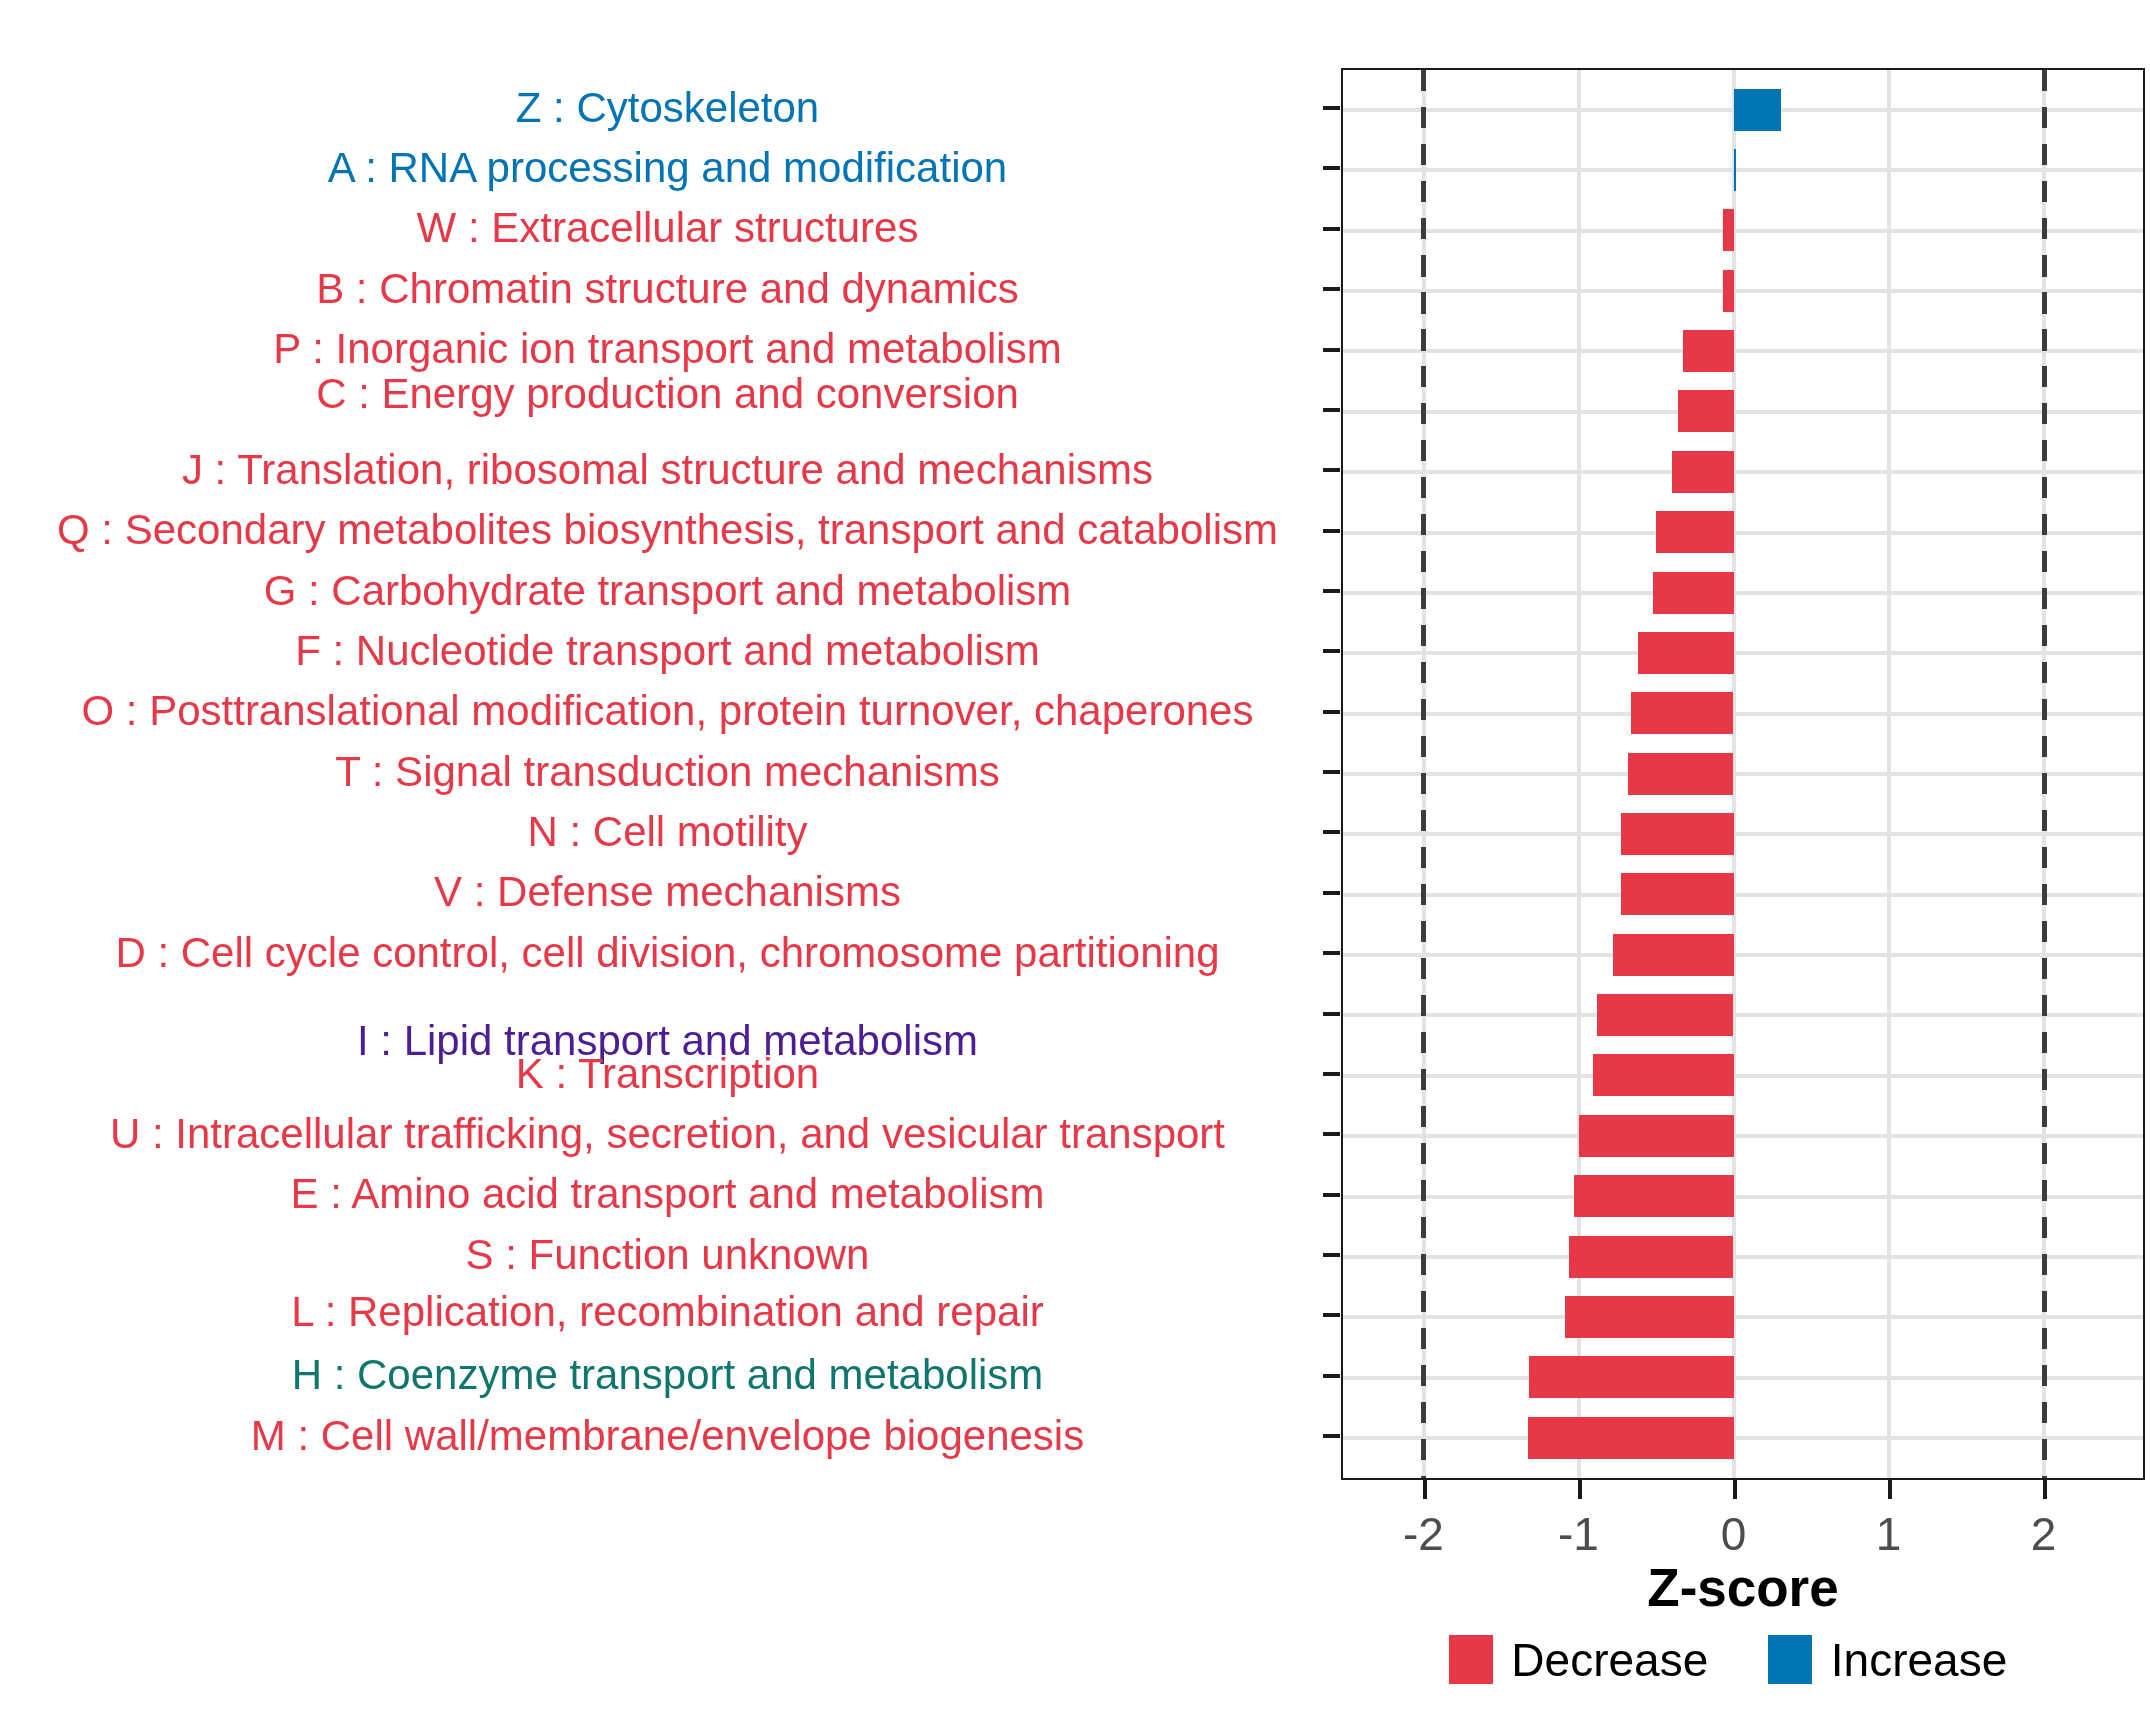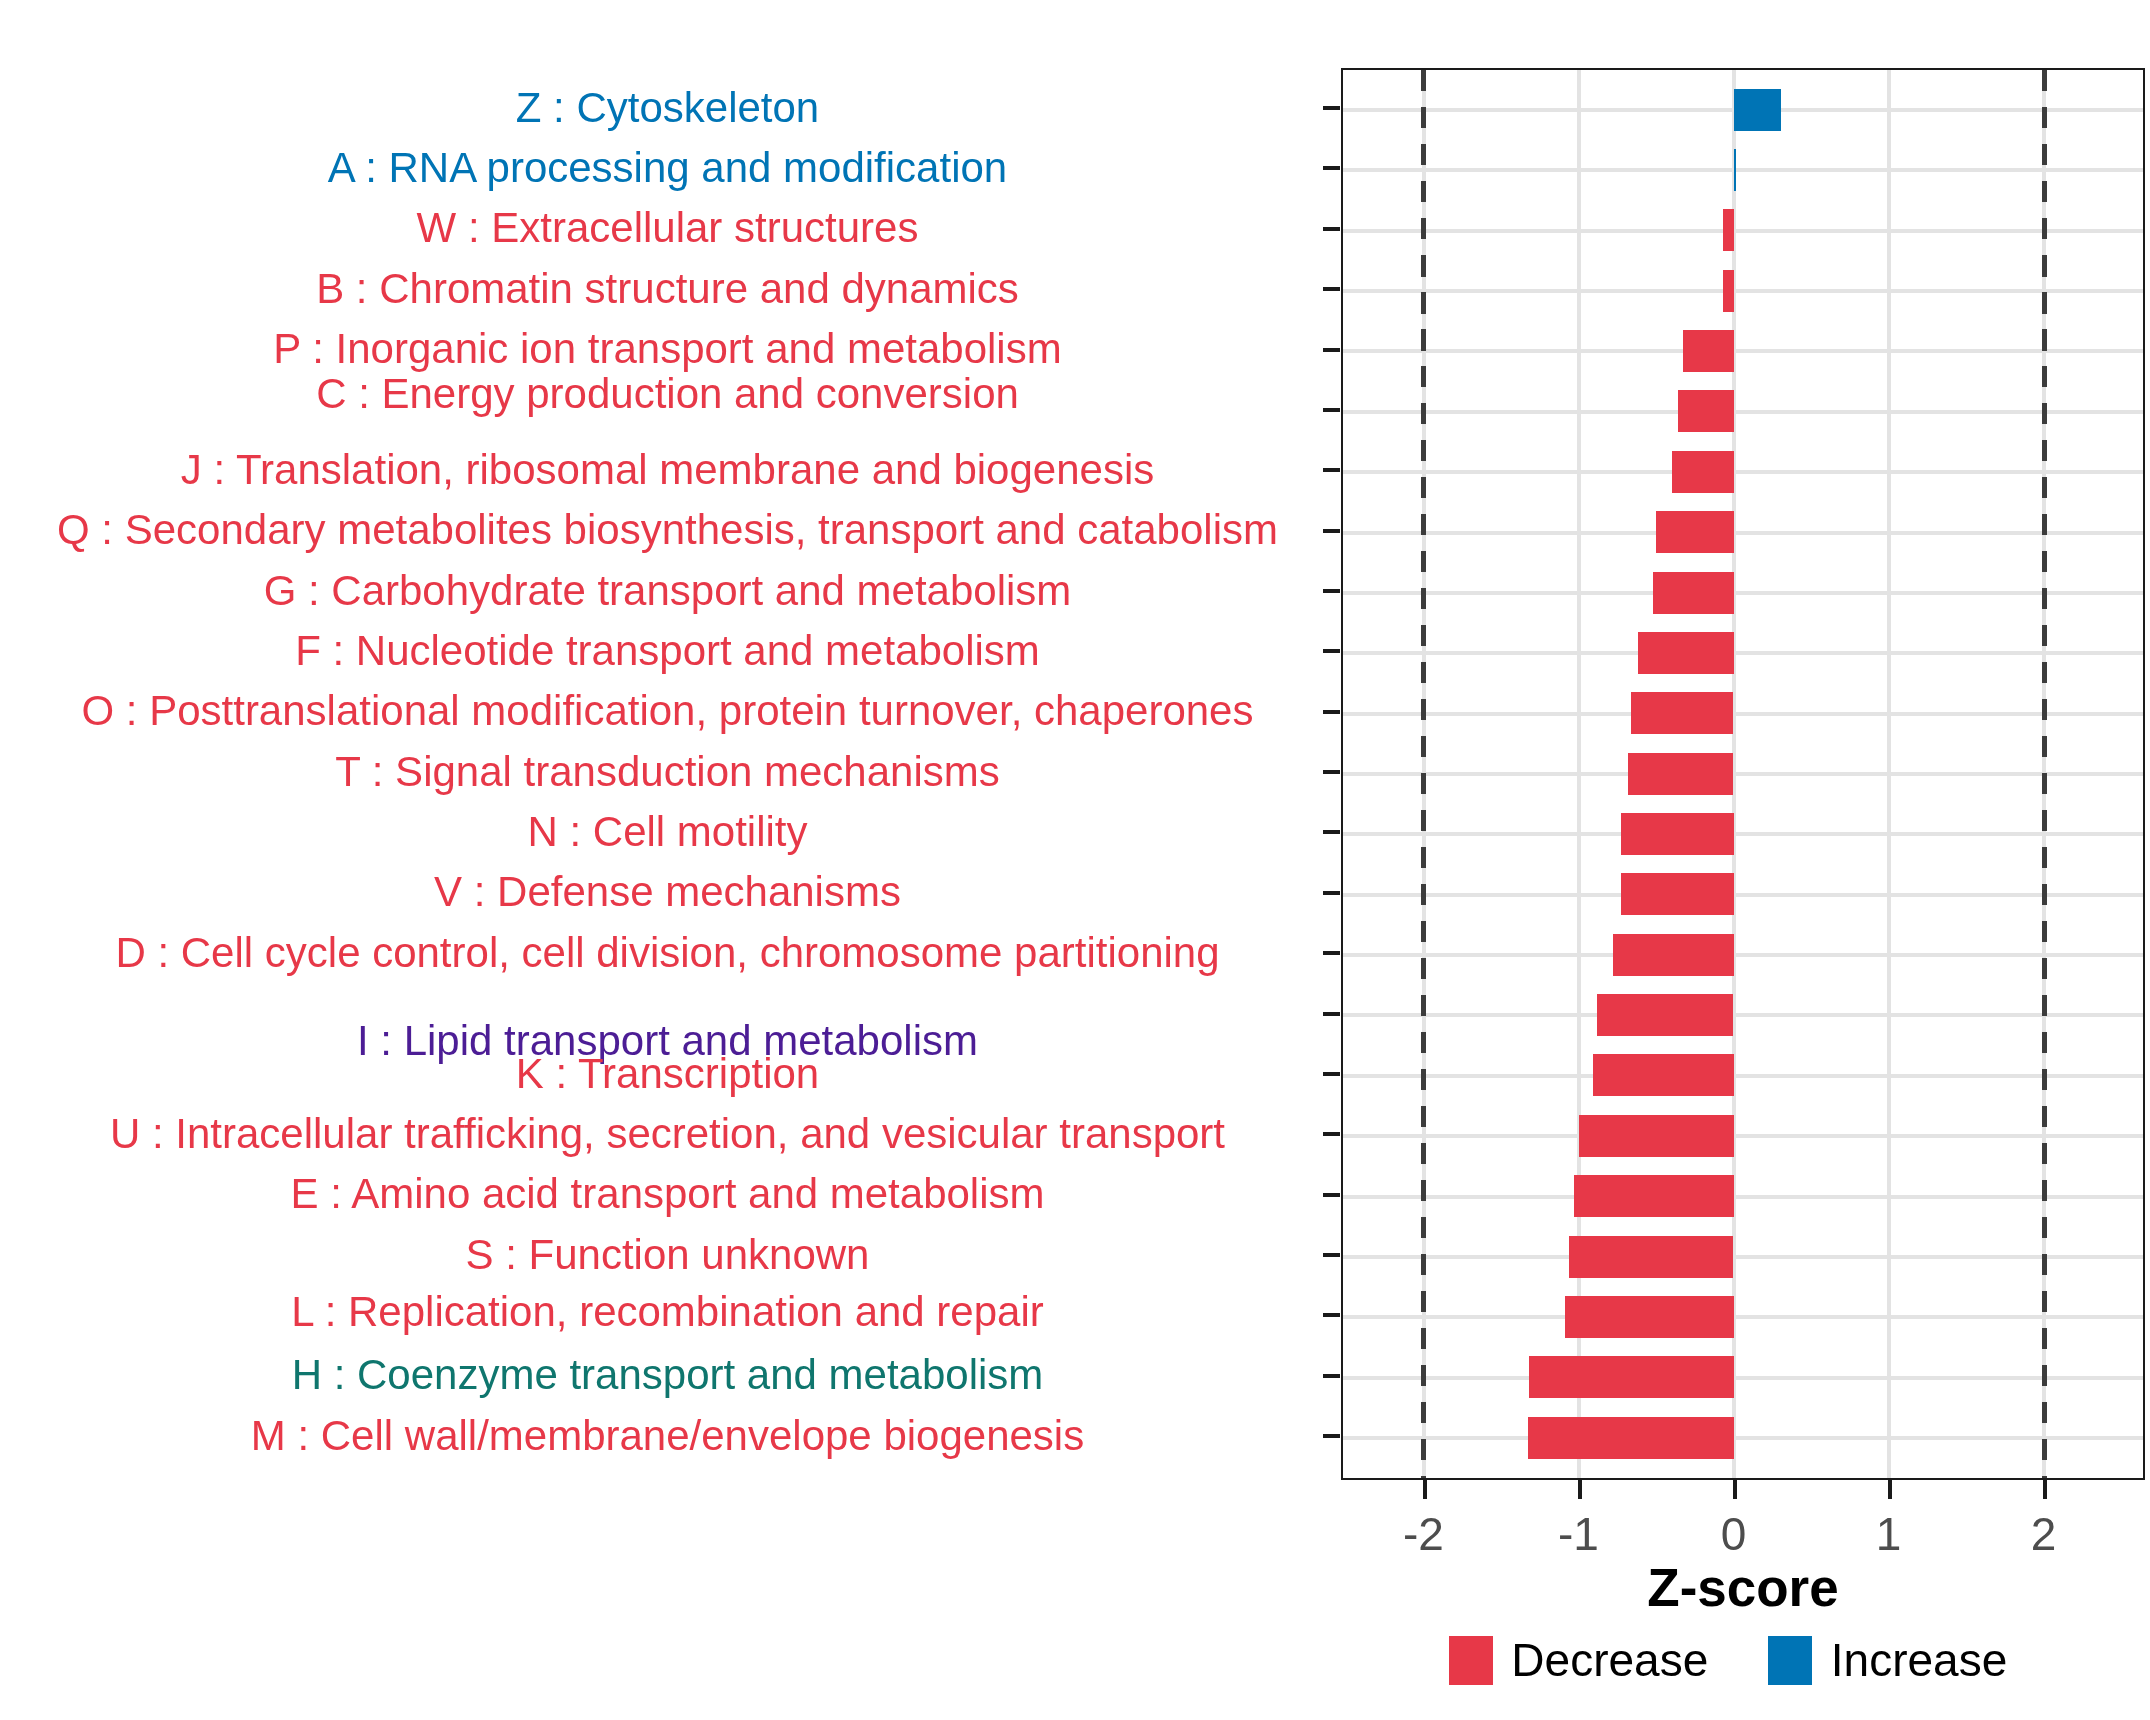--- a/index.html
+++ b/index.html
@@ -98,21 +98,21 @@
     color: #000000;
   }
   #legend {
     position: absolute;
     left: 1305px;
     top: 1633px;
     width: 846px;
     height: 53px;
     display: flex;
     justify-content: center;
-    align-items: flex-start;
+    align-items: center;
     gap: 60px;
   }
   .legend-item {
     display: flex;
     align-items: center;
     gap: 18.6px;
   }
   .legend-swatch {
     width: 44px;
     height: 49px;
@@ -182,21 +182,21 @@
       <div class="refline" style="left: 78px;"></div>
       <div class="refline" style="left: 699px;"></div>
     </div>
   <div id="ylabels">
       <div class="ylabel" style="top: 82px; color: rgb(0, 116, 181);">Z : Cytoskeleton</div>
       <div class="ylabel" style="top: 142px; color: rgb(0, 116, 181);">A : RNA processing and modification</div>
       <div class="ylabel" style="top: 202px; color: rgb(231, 56, 72);">W : Extracellular structures</div>
       <div class="ylabel" style="top: 263px; color: rgb(231, 56, 72);">B : Chromatin structure and dynamics</div>
       <div class="ylabel" style="top: 323px; color: rgb(231, 56, 72);">P : Inorganic ion transport and metabolism</div>
       <div class="ylabel" style="top: 368px; color: rgb(231, 56, 72);">C : Energy production and conversion</div>
-      <div class="ylabel" style="top: 444px; color: rgb(231, 56, 72);">J : Translation, ribosomal membrane and biogenesis</div>
+      <div class="ylabel" style="top: 444px; color: rgb(231, 56, 72);">J : Translation, ribosomal structure and mechanisms</div>
       <div class="ylabel" style="top: 504px; color: rgb(231, 56, 72);">Q : Secondary metabolites biosynthesis, transport and catabolism</div>
       <div class="ylabel" style="top: 565px; color: rgb(231, 56, 72);">G : Carbohydrate transport and metabolism</div>
       <div class="ylabel" style="top: 625px; color: rgb(231, 56, 72);">F : Nucleotide transport and metabolism</div>
       <div class="ylabel" style="top: 685px; color: rgb(231, 56, 72);">O : Posttranslational modification, protein turnover, chaperones</div>
       <div class="ylabel" style="top: 746px; color: rgb(231, 56, 72);">T : Signal transduction mechanisms</div>
       <div class="ylabel" style="top: 806px; color: rgb(231, 56, 72);">N : Cell motility</div>
       <div class="ylabel" style="top: 866px; color: rgb(231, 56, 72);">V : Defense mechanisms</div>
       <div class="ylabel" style="top: 927px; color: rgb(231, 56, 72);">D : Cell cycle control, cell division, chromosome partitioning</div>
       <div class="ylabel" style="top: 987px; color: #4c1d95; margin-top: 28px;">I : Lipid transport and metabolism</div>
       <div class="ylabel" style="top: 1048px; color: rgb(231, 56, 72);">K : Transcription</div>

